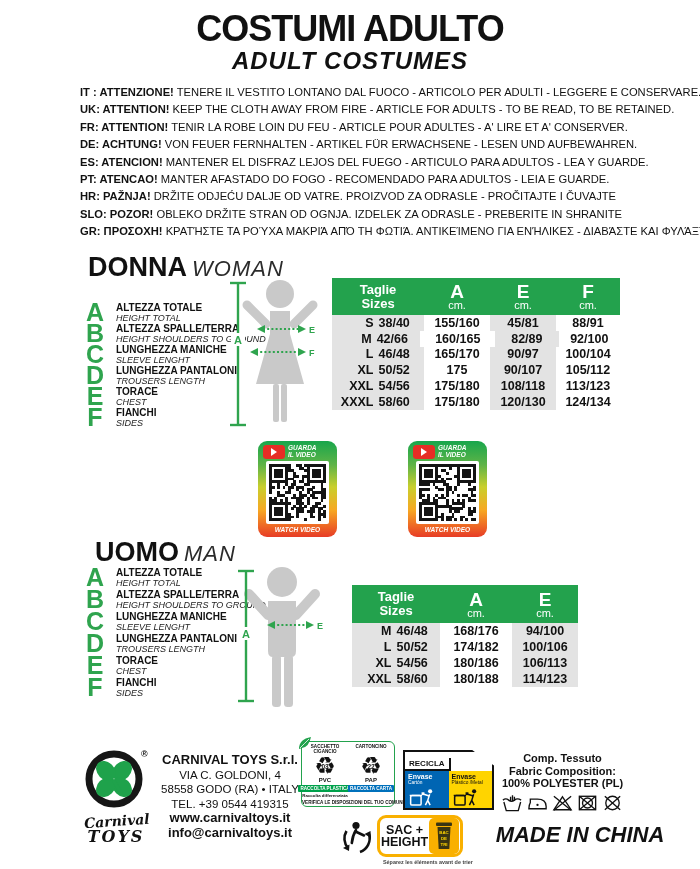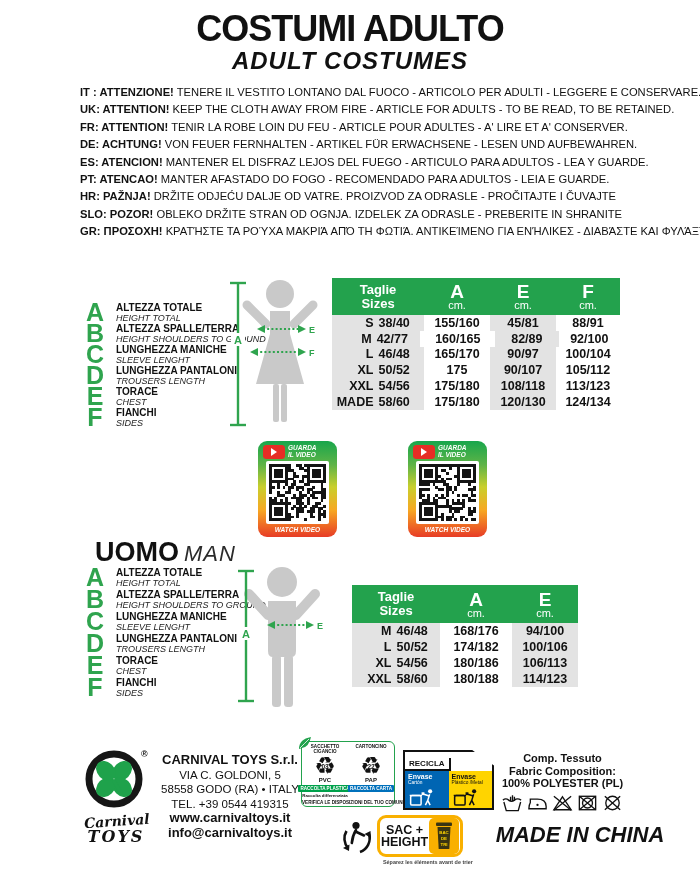--- a/index.html
+++ b/index.html
@@ -118,20 +118,23 @@
     <div class="wline"><b>UK: ATTENTION!</b> <span>KEEP THE CLOTH AWAY FROM FIRE - ARTICLE FOR ADULTS - TO BE READ, TO BE RETAINED.</span></div>
     <div class="wline"><b>FR: ATTENTION!</b> <span>TENIR LA ROBE LOIN DU FEU - ARTICLE POUR ADULTES - A' LIRE ET A' CONSERVER.</span></div>
     <div class="wline"><b>DE: ACHTUNG!</b> <span>VON FEUER FERNHALTEN - ARTIKEL FÜR ERWACHSENE - LESEN UND AUFBEWAHREN.</span></div>
     <div class="wline"><b>ES: ATENCION!</b> <span>MANTENER EL DISFRAZ LEJOS DEL FUEGO - ARTICULO PARA ADULTOS - LEA Y GUARDE.</span></div>
     <div class="wline"><b>PT: ATENCAO!</b> <span>MANTER AFASTADO DO FOGO - RECOMENDADO PARA ADULTOS - LEIA E GUARDE.</span></div>
     <div class="wline"><b>HR: PAŽNJA!</b> <span>DRŽITE ODJEĆU DALJE OD VATRE. PROIZVOD ZA ODRASLE - PROČITAJTE I ČUVAJTE</span></div>
     <div class="wline"><b>SLO: POZOR!</b> <span>OBLEKO DRŽITE STRAN OD OGNJA. IZDELEK ZA ODRASLE - PREBERITE IN SHRANITE</span></div>
     <div class="wline"><b>GR: ΠΡΟΣΟΧΗ!</b> <span>ΚΡΑΤΉΣΤΕ ΤΑ ΡΟΎΧΑ ΜΑΚΡΙΆ ΑΠΌ ΤΗ ΦΩΤΙΆ. ΑΝΤΙΚΕΊΜΕΝΟ ΓΙΑ ΕΝΉΛΙΚΕΣ - ΔΙΑΒΆΣΤΕ ΚΑΙ ΦΥΛΆΞΤΕ</span></div>
   </div>
 
+  <div class="abs sec-heading" style="left:88px;top:252px;">
+    <b>DONNA</b><i>WOMAN</i>
+  </div>
 
   <div class="abs m-list" style="left:82px;top:302px;height:130px;">
     <div class="m-item" style="top:0px">
         <span class="m-letter">A</span>
         <span class="m-text">
           <b>ALTEZZA TOTALE</b>
           <i>HEIGHT TOTAL</i>
         </span>
       </div>
     <div class="m-item" style="top:21px">
@@ -228,21 +231,21 @@
           <b>S</b>
           <span>38/40</span>
         </div>
         <div class="td" style="width:66px;">155/160</div>
         <div class="td gray" style="width:66px;">45/81</div>
         <div class="td" style="width:64px;">88/91</div>
       </div>
     <div class="st-row" style="height:15.8px;">
         <div class="td sizes gray" style="width:92px;">
           <b>M</b>
-          <span>42/77</span>
+          <span>42/66</span>
         </div>
         <div class="td" style="width:78px;">160/165</div>
         <div class="td gray" style="width:66px;">82/89</div>
         <div class="td" style="width:64px;">92/100</div>
       </div>
     <div class="st-row" style="height:15.8px;">
         <div class="td sizes gray" style="width:92px;">
           <b>L</b>
           <span>46/48</span>
         </div>
@@ -263,21 +266,21 @@
         <div class="td sizes gray" style="width:92px;">
           <b>XXL</b>
           <span>54/56</span>
         </div>
         <div class="td" style="width:66px;">175/180</div>
         <div class="td gray" style="width:66px;">108/118</div>
         <div class="td" style="width:64px;">113/123</div>
       </div>
     <div class="st-row" style="height:15.8px;">
         <div class="td sizes gray" style="width:92px;">
-          <b>MADE</b>
+          <b>XXXL</b>
           <span>58/60</span>
         </div>
         <div class="td" style="width:66px;">175/180</div>
         <div class="td gray" style="width:66px;">120/130</div>
         <div class="td" style="width:64px;">124/134</div>
       </div>
   </div>
 
   <div class="abs qr-badge" style="left:258px;top:441px;">
     <div class="qr-top">
@@ -908,21 +911,21 @@
       <text x="57" y="10" font-size="9" font-weight="bold" fill="#161616">®</text>
     </svg>
     <div class="logo-script">
       <span class="logo-carnival">Carnival</span>
       <span class="logo-toys">TOYS</span>
     </div>
   </div>
 
   <div class="abs company">
     <div class="co-name">CARNIVAL TOYS S.r.l.</div>
-    <div class="co-line">VIA C. GOLDONI, 5</div>
+    <div class="co-line">VIA C. GOLDONI, 4</div>
     <div class="co-line">58558 GODO (RA) • ITALY</div>
     <div class="co-line">TEL. +39 0544 419315</div>
     <div class="co-bold">www.carnivaltoys.it</div>
     <div class="co-bold">info@carnivaltoys.it</div>
   </div>
 
   <div class="abs eco-box">
     <svg class="eco-leaf" width="16" height="16" viewBox="0 0 16 16">
       <path d="M2,14 Q2,4 14,2 Q12,12 5,13 Z" fill="#23A24D"></path>
       <path d="M3,13 Q7,9 12,4" stroke="#fff" stroke-width="0.8" fill="none"></path>

